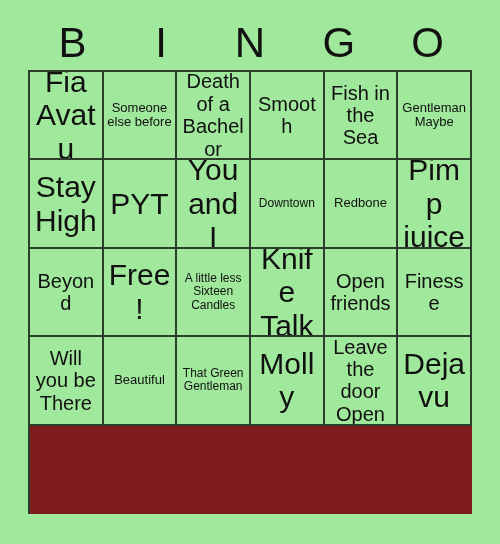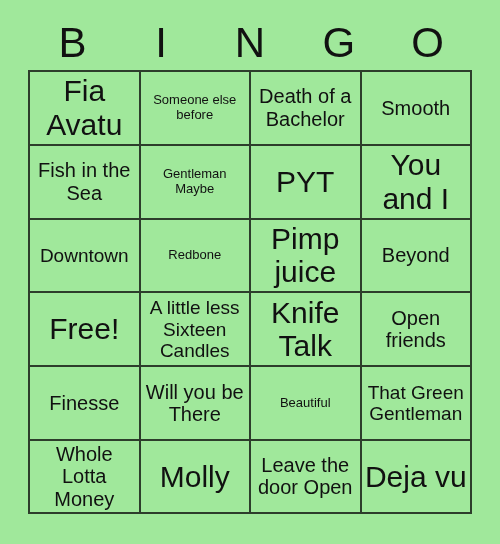--- a/index.html
+++ b/index.html
@@ -38,21 +38,21 @@
     line-height: 1;
     letter-spacing: 0px;
   }
   #grid {
     position: absolute;
     left: 28px;
     top: 70px;
     width: 444px;
     height: 444px;
     display: grid;
-    grid-template-columns: repeat(4, 1fr);
+    grid-template-columns: repeat(6, 1fr);
     grid-template-rows: repeat(5, 1fr);
     border-top: 2px solid #2d3d2b;
     border-left: 2px solid #2d3d2b;
     box-sizing: border-box;
     background: #7f1d1d;
     gap: 0;
   }
   .cell {
     border-right: 2px solid #2d3d2b;
     border-bottom: 2px solid #2d3d2b;
@@ -68,21 +68,21 @@
   .cell-text {
     display: block;
     color: #111111;
     line-height: 1.12;
     word-break: break-word;
     width: 100%;
   }
   .sz-xl { font-size: 30px; }
   .sz-md { font-size: 20px; }
   .sz-sm { font-size: 13px; }
-  .sz-xs { font-size: 19px; }
+  .sz-xs { font-size: 12px; }
 </style>
 </head>
 <body>
 
 <div id="card">
 
   <div id="header-row">
     <div class="header-letter">B</div>
     <div class="header-letter">I</div>
     <div class="header-letter">N</div>
@@ -103,20 +103,23 @@
       </div>
     <div class="cell">
         <span class="cell-text sz-md">Smooth</span>
       </div>
     <div class="cell">
         <span class="cell-text sz-md">Fish in the Sea</span>
       </div>
 
     <div class="cell">
         <span class="cell-text sz-sm">Gentleman Maybe</span>
+      </div>
+    <div class="cell">
+        <span class="cell-text sz-xl">Stay High</span>
       </div>
     <div class="cell">
         <span class="cell-text sz-xl">PYT</span>
       </div>
     <div class="cell">
         <span class="cell-text sz-xl">You and I</span>
       </div>
     <div class="cell">
         <span class="cell-text sz-xs">Downtown</span>
       </div>
@@ -150,23 +153,20 @@
         <span class="cell-text sz-md">Will you be There</span>
       </div>
     <div class="cell">
         <span class="cell-text sz-sm">Beautiful</span>
       </div>
 
     <div class="cell">
         <span class="cell-text sz-xs">That Green Gentleman</span>
       </div>
     <div class="cell">
-        <span class="cell-text sz-md">Whole Lotta Money</span>
-      </div>
-    <div class="cell">
         <span class="cell-text sz-xl">Molly</span>
       </div>
     <div class="cell">
         <span class="cell-text sz-md">Leave the door Open</span>
       </div>
     <div class="cell">
         <span class="cell-text sz-xl">Deja vu</span>
       </div>
 
   </div>

